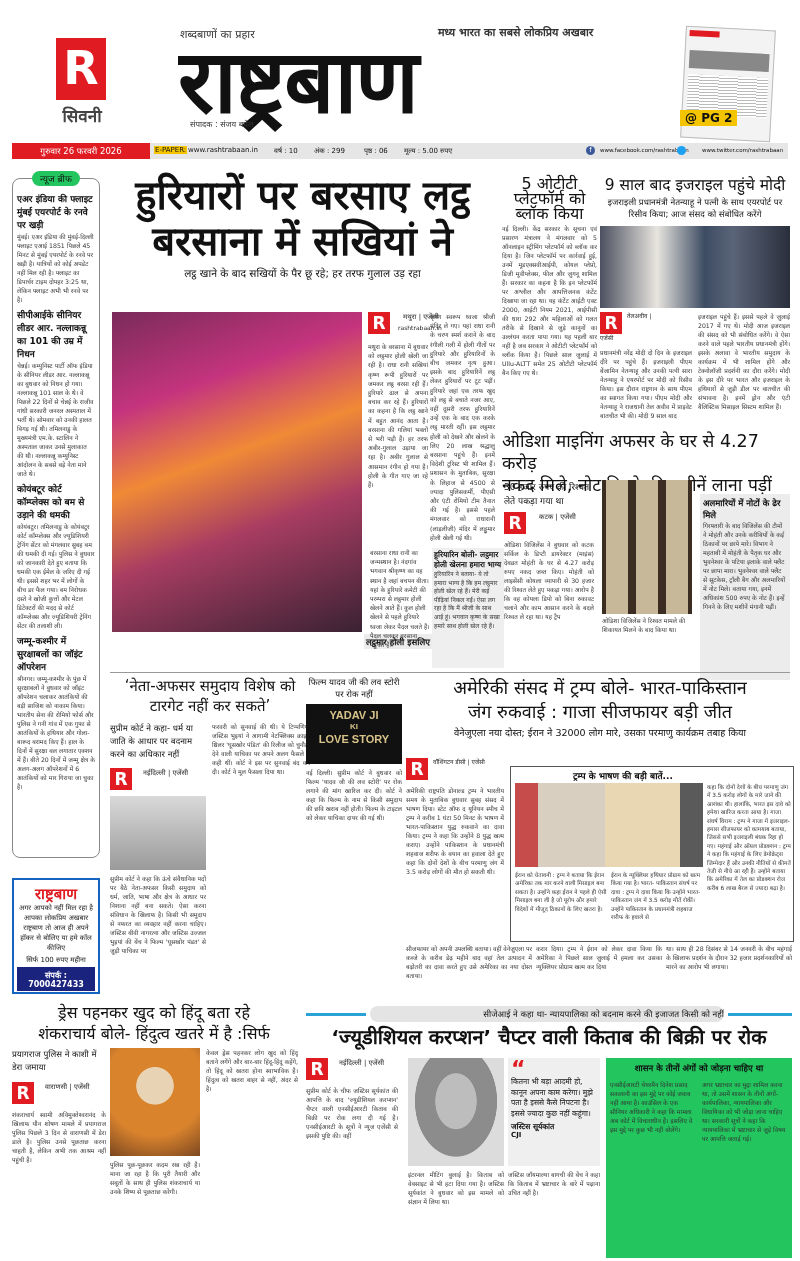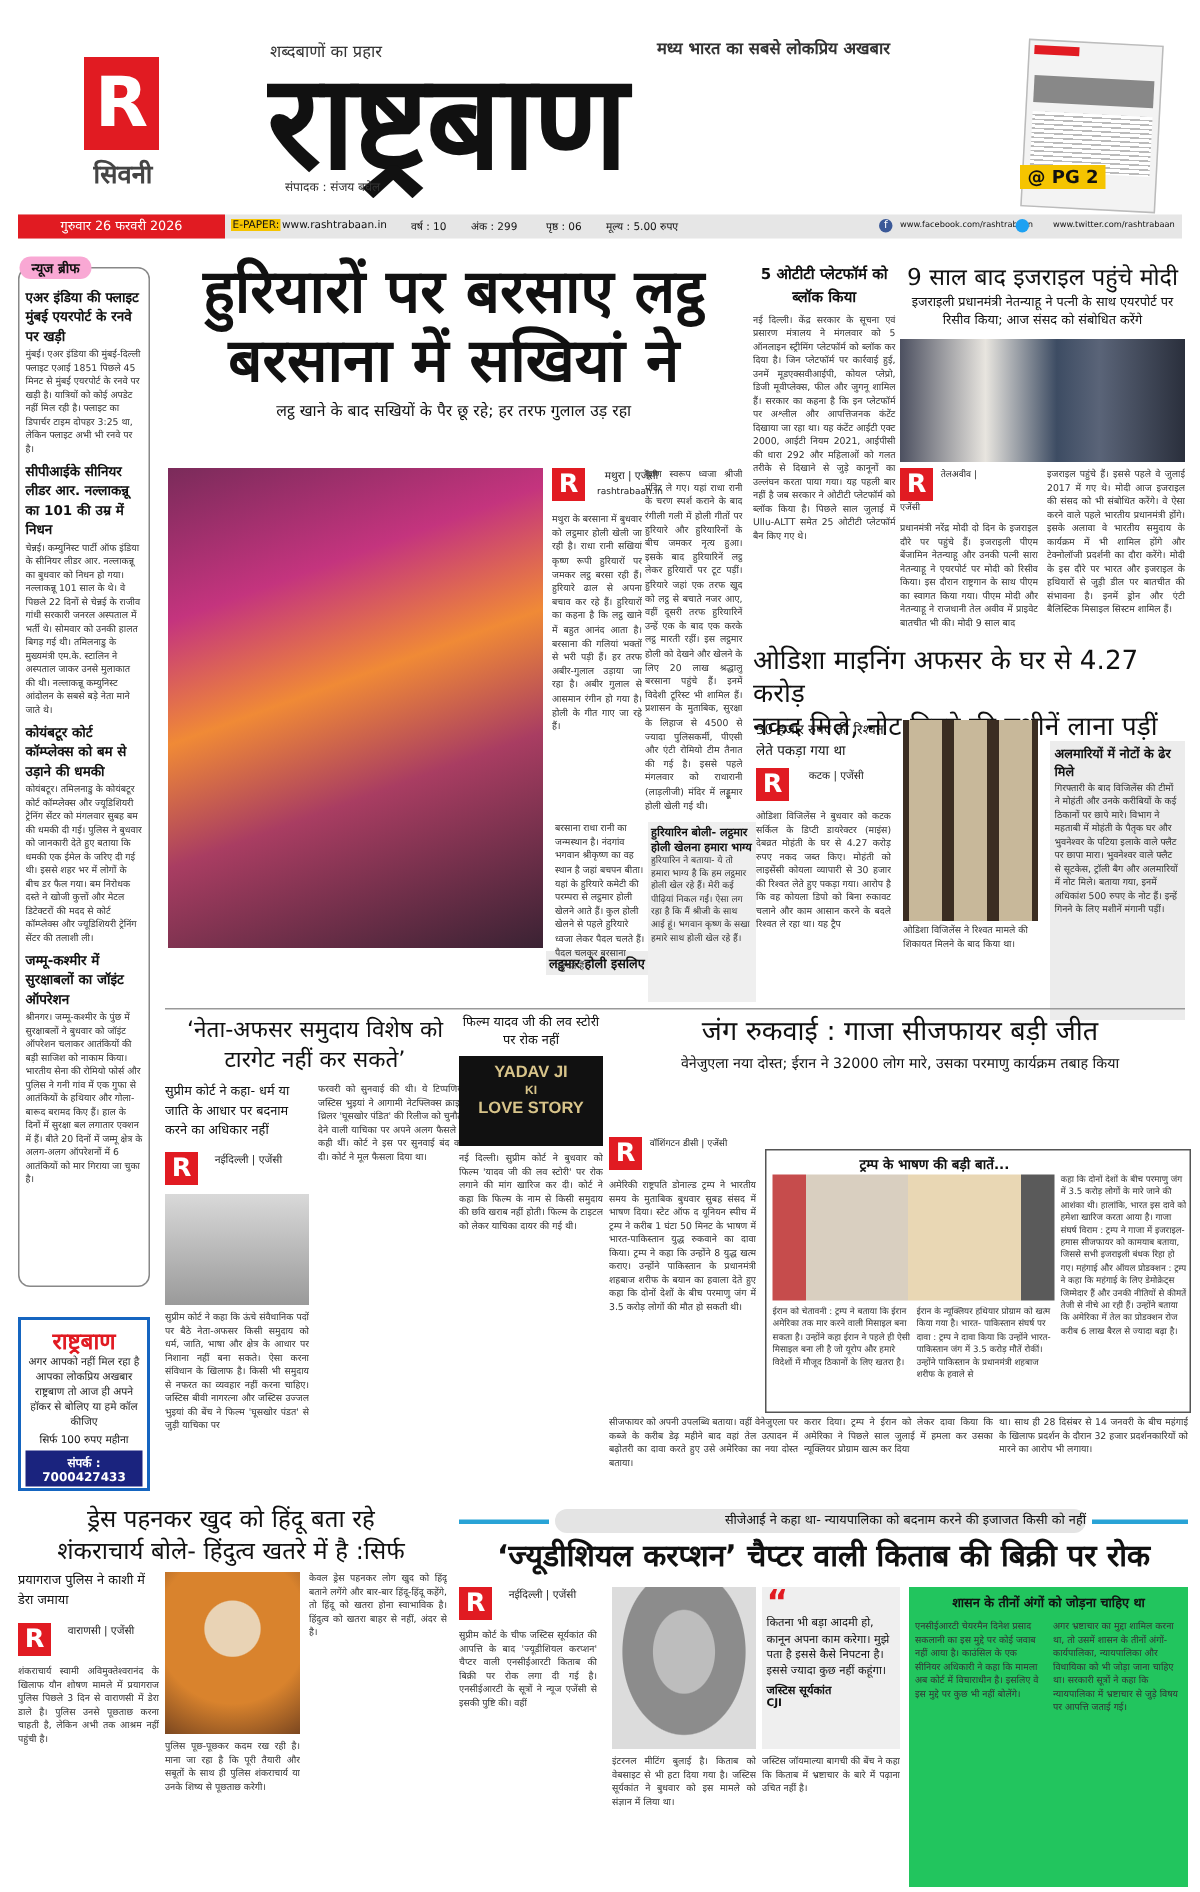--- a/index.html
+++ b/index.html
@@ -41,21 +41,21 @@
   <span class="abs" style="left:302px;top:3px;font-size:7px">अंक : 299</span>
   <span class="abs" style="left:352px;top:3px;font-size:7px">पृष्ठ : 06</span>
   <span class="abs" style="left:392px;top:3px;font-size:7px">मूल्य : 5.00 रुपए</span>
   <span class="abs" style="left:574px;top:3px;width:9px;height:9px;border-radius:50%;background:#3b5998;color:#fff;font-size:7px;line-height:9px;text-align:center">f</span>
   <span class="abs" style="left:588px;top:4px;font-size:5.5px">www.facebook.com/rashtrabaan</span>
   <span class="abs" style="left:665px;top:3px;width:9px;height:9px;border-radius:50%;background:#1da1f2"></span>
   <span class="abs" style="left:690px;top:4px;font-size:5.5px">www.twitter.com/rashtrabaan</span>
 </div>
 
 <div class="abs box" style="left:12px;top:178px;width:88px;height:680px;border-radius:8px;border-color:#888;padding:14px 4px 4px">
-  <div class="abs" style="left:0;top:-8px;background:#f9a8d4;border-radius:8px;padding:1px 8px;font-size:9px;font-weight:bold">न्यूज ब्रीफ</div>
+  <div class="abs" style="left:19px;top:-8px;background:#22c55e;border-radius:8px;padding:1px 8px;font-size:9px;font-weight:normal">न्यूज ब्रीफ</div>
   <div>
     <div class="hd" style="font-size:9px;line-height:13px">एअर इंडिया की फ्लाइट मुंबई एयरपोर्ट के रनवे पर खड़ी</div>
     <div class="txt" style="font-size:6.2px;line-height:9px;text-align:left">मुंबई। एअर इंडिया की मुंबई-दिल्ली फ्लाइट एआई 1851 पिछले 45 मिनट से मुंबई एयरपोर्ट के रनवे पर खड़ी है। यात्रियों को कोई अपडेट नहीं मिल रही है। फ्लाइट का डिपार्चर टाइम दोपहर 3:25 था, लेकिन फ्लाइट अभी भी रनवे पर है।</div>
   </div>
   <div style="margin-top:5px">
     <div class="hd" style="font-size:9px;line-height:13px">सीपीआईके सीनियर लीडर आर. नल्लाकन्नू का 101 की उम्र में निधन</div>
     <div class="txt" style="font-size:6.2px;line-height:9px;text-align:left">चेन्नई। कम्युनिस्ट पार्टी ऑफ इंडिया के सीनियर लीडर आर. नल्लाकन्नू का बुधवार को निधन हो गया। नल्लाकन्नू 101 साल के थे। वे पिछले 22 दिनों से चेन्नई के राजीव गांधी सरकारी जनरल अस्पताल में भर्ती थे। सोमवार को उनकी हालत बिगड़ गई थी। तमिलनाडु के मुख्यमंत्री एम.के. स्टालिन ने अस्पताल जाकर उनसे मुलाकात की थी। नल्लाकन्नू कम्युनिस्ट आंदोलन के सबसे बड़े नेता माने जाते थे।</div>
   </div>
   <div style="margin-top:5px">
     <div class="hd" style="font-size:9px;line-height:13px">कोयंबटूर कोर्ट कॉम्प्लेक्स को बम से उड़ाने की धमकी</div>
@@ -90,21 +90,21 @@
   <div class="abs txt" style="left:320px;top:140px;width:65px;height:275px;font-size:6.2px;line-height:9.2px">कृष्ण स्वरूप ध्वजा श्रीजी मंदिर ले गए। यहां राधा रानी के चरण स्पर्श कराने के बाद रंगीली गली में होली गीतों पर हुरियारे और हुरियारिनों के बीच जमकर नृत्य हुआ। इसके बाद हुरियारिनें लट्ठ लेकर हुरियारों पर टूट पड़ीं। हुरियारे जहां एक तरफ खुद को लट्ठ से बचाते नजर आए, वहीं दूसरी तरफ हुरियारिनें उन्हें एक के बाद एक करके लट्ठ मारती रहीं। इस लट्ठमार होली को देखने और खेलने के लिए 20 लाख श्रद्धालु बरसाना पहुंचे हैं। इनमें विदेशी टूरिस्ट भी शामिल हैं। प्रशासन के मुताबिक, सुरक्षा के लिहाज से 4500 से ज्यादा पुलिसकर्मी, पीएसी और एंटी रोमियो टीम तैनात की गई है। इससे पहले मंगलवार को राधारानी (लाड़लीजी) मंदिर में लड्डूमार होली खेली गई थी।</div>
   <div class="abs hd" style="left:254px;top:462px;width:130px;font-size:8.5px;background:#ececec;padding:2px">लट्ठमार होली इसलिए खास</div>
 </div>
 <div class="abs txt" style="left:370px;top:548px;width:60px;height:120px;font-size:6.2px;line-height:9.2px;text-align:left">बरसाना राधा रानी का जन्मस्थान है। नंदगांव भगवान श्रीकृष्ण का वह स्थान है जहां बचपन बीता। यहां के हुरियारे कमेटी की परम्परा से लट्ठमार होली खेलने आते हैं। कुल होली खेलने से पहले हुरियारे ध्वजा लेकर पैदल चलते हैं। पैदल चलकर बरसाना पहुंचते हैं।</div>
 <div class="abs" style="left:432px;top:548px;width:72px;height:120px;background:#efefef;padding:2px">
   <div class="hd" style="font-size:7.5px;line-height:10px">हुरियारिन बोली- लट्ठमार होली खेलना हमारा भाग्य</div>
   <div class="txt" style="font-size:6px;line-height:8.6px;text-align:left">हुरियारिन ने बताया- ये तो हमारा भाग्य है कि हम लट्ठमार होली खेल रहे हैं। मेरी कई पीढ़ियां निकल गईं। ऐसा लग रहा है कि मैं श्रीजी के साथ आई हूं। भगवान कृष्ण के सखा हमारे साथ होली खेल रहे हैं।</div>
 </div>
 
 <div class="abs" style="left:502px;top:176px;width:95px;height:250px">
-  <div class="hd" style="text-align:center;font-size:10px;line-height:15px;font-weight:bold">5 ओटीटी प्लेटफॉर्म को ब्लॉक किया</div>
+  <div class="hd" style="text-align:center;font-size:16px;line-height:15px;font-weight:normal">5 ओटीटी प्लेटफॉर्म को ब्लॉक किया</div>
   <div class="txt" style="font-size:6.2px;line-height:9px;margin-top:3px;height:210px">नई दिल्ली। केंद्र सरकार के सूचना एवं प्रसारण मंत्रालय ने मंगलवार को 5 ऑनलाइन स्ट्रीमिंग प्लेटफॉर्म को ब्लॉक कर दिया है। जिन प्लेटफॉर्म पर कार्रवाई हुई, उनमें मूडएक्सवीआईपी, कोयल प्लेप्रो, डिजी मूवीप्लेक्स, फील और जुगनू शामिल हैं। सरकार का कहना है कि इन प्लेटफॉर्म पर अश्लील और आपत्तिजनक कंटेंट दिखाया जा रहा था। यह कंटेंट आईटी एक्ट 2000, आईटी नियम 2021, आईपीसी की धारा 292 और महिलाओं को गलत तरीके से दिखाने से जुड़े कानूनों का उल्लंघन करता पाया गया। यह पहली बार नहीं है जब सरकार ने ओटीटी प्लेटफॉर्म को ब्लॉक किया है। पिछले साल जुलाई में Ullu-ALTT समेत 25 ओटीटी प्लेटफॉर्म बैन किए गए थे।</div>
 </div>
 
 <div class="abs" style="left:600px;top:176px;width:190px;height:245px">
   <div style="font-size:15.5px;text-align:center;line-height:18px">9 साल बाद इजराइल पहुंचे मोदी</div>
   <div style="font-size:8.5px;text-align:center;line-height:12px;margin-top:2px">इजराइली प्रधानमंत्री नेतन्याहू ने पत्नी के साथ एयरपोर्ट पर रिसीव किया; आज संसद को संबोधित करेंगे</div>
   <div class="photo" style="margin-top:6px;height:82px;background:linear-gradient(90deg,#4c5060 0%,#e8e5df 30%,#3d4c63 55%,#5a6478 70%,#2a2f3c 100%)"></div>
   <div style="margin-top:4px;width:62px">
     <span class="rlogo">R</span>
     <span class="dateline" style="font-size:6px;vertical-align:top">तेलअवीव | एजेंसी</span>
@@ -150,20 +150,21 @@
   <div style="margin-top:4px;height:60px;background:#111;color:#d8c48a;text-align:center;font-weight:900;font-family:'Liberation Sans',sans-serif;font-size:11px;line-height:14px;padding-top:4px">
     <div>YADAV JI</div>
     <div style="font-size:8px;line-height:10px">KI</div>
     <div>LOVE STORY</div>
   </div>
   <div class="txt" style="font-size:6.2px;line-height:9px;margin-top:4px;height:220px">नई दिल्ली। सुप्रीम कोर्ट ने बुधवार को फिल्म 'यादव जी की लव स्टोरी' पर रोक लगाने की मांग खारिज कर दी। कोर्ट ने कहा कि फिल्म के नाम से किसी समुदाय की छवि खराब नहीं होती। फिल्म के टाइटल को लेकर याचिका दायर की गई थी।</div>
 </div>
 
 <div class="abs" style="left:406px;top:676px;width:388px;height:316px">
   <div style="text-align:center;font-size:18px;line-height:24px">
+    <div>अमेरिकी संसद में ट्रम्प बोले- भारत-पाकिस्तान</div>
     <div>जंग रुकवाई : गाजा सीजफायर बड़ी जीत</div>
   </div>
   <div style="text-align:center;font-size:9.5px;margin-top:2px">वेनेजुएला नया दोस्त; ईरान ने 32000 लोग मारे, उसका परमाणु कार्यक्रम तबाह किया</div>
   <div class="abs" style="left:0;top:82px;width:98px">
     <span class="rlogo">R</span>
     <span class="dateline" style="vertical-align:top;font-size:6px">वॉशिंगटन डीसी | एजेंसी</span>
   </div>
   <div class="abs txt" style="left:0;top:110px;width:98px;height:150px;font-size:6.2px;line-height:9px">अमेरिकी राष्ट्रपति डोनाल्ड ट्रम्प ने भारतीय समय के मुताबिक बुधवार सुबह संसद में भाषण दिया। स्टेट ऑफ द यूनियन स्पीच में ट्रम्प ने करीब 1 घंटा 50 मिनट के भाषण में भारत-पाकिस्तान युद्ध रुकवाने का दावा किया। ट्रम्प ने कहा कि उन्होंने 8 युद्ध खत्म कराए। उन्होंने पाकिस्तान के प्रधानमंत्री शहबाज शरीफ के बयान का हवाला देते हुए कहा कि दोनों देशों के बीच परमाणु जंग में 3.5 करोड़ लोगों की मौत हो सकती थी।</div>
   <div class="abs" style="left:104px;top:90px;width:284px;height:176px;border:1px solid #555;padding:2px">
     <div class="hd" style="font-size:9px;margin-left:60px">ट्रम्प के भाषण की बड़ी बातें...</div>

